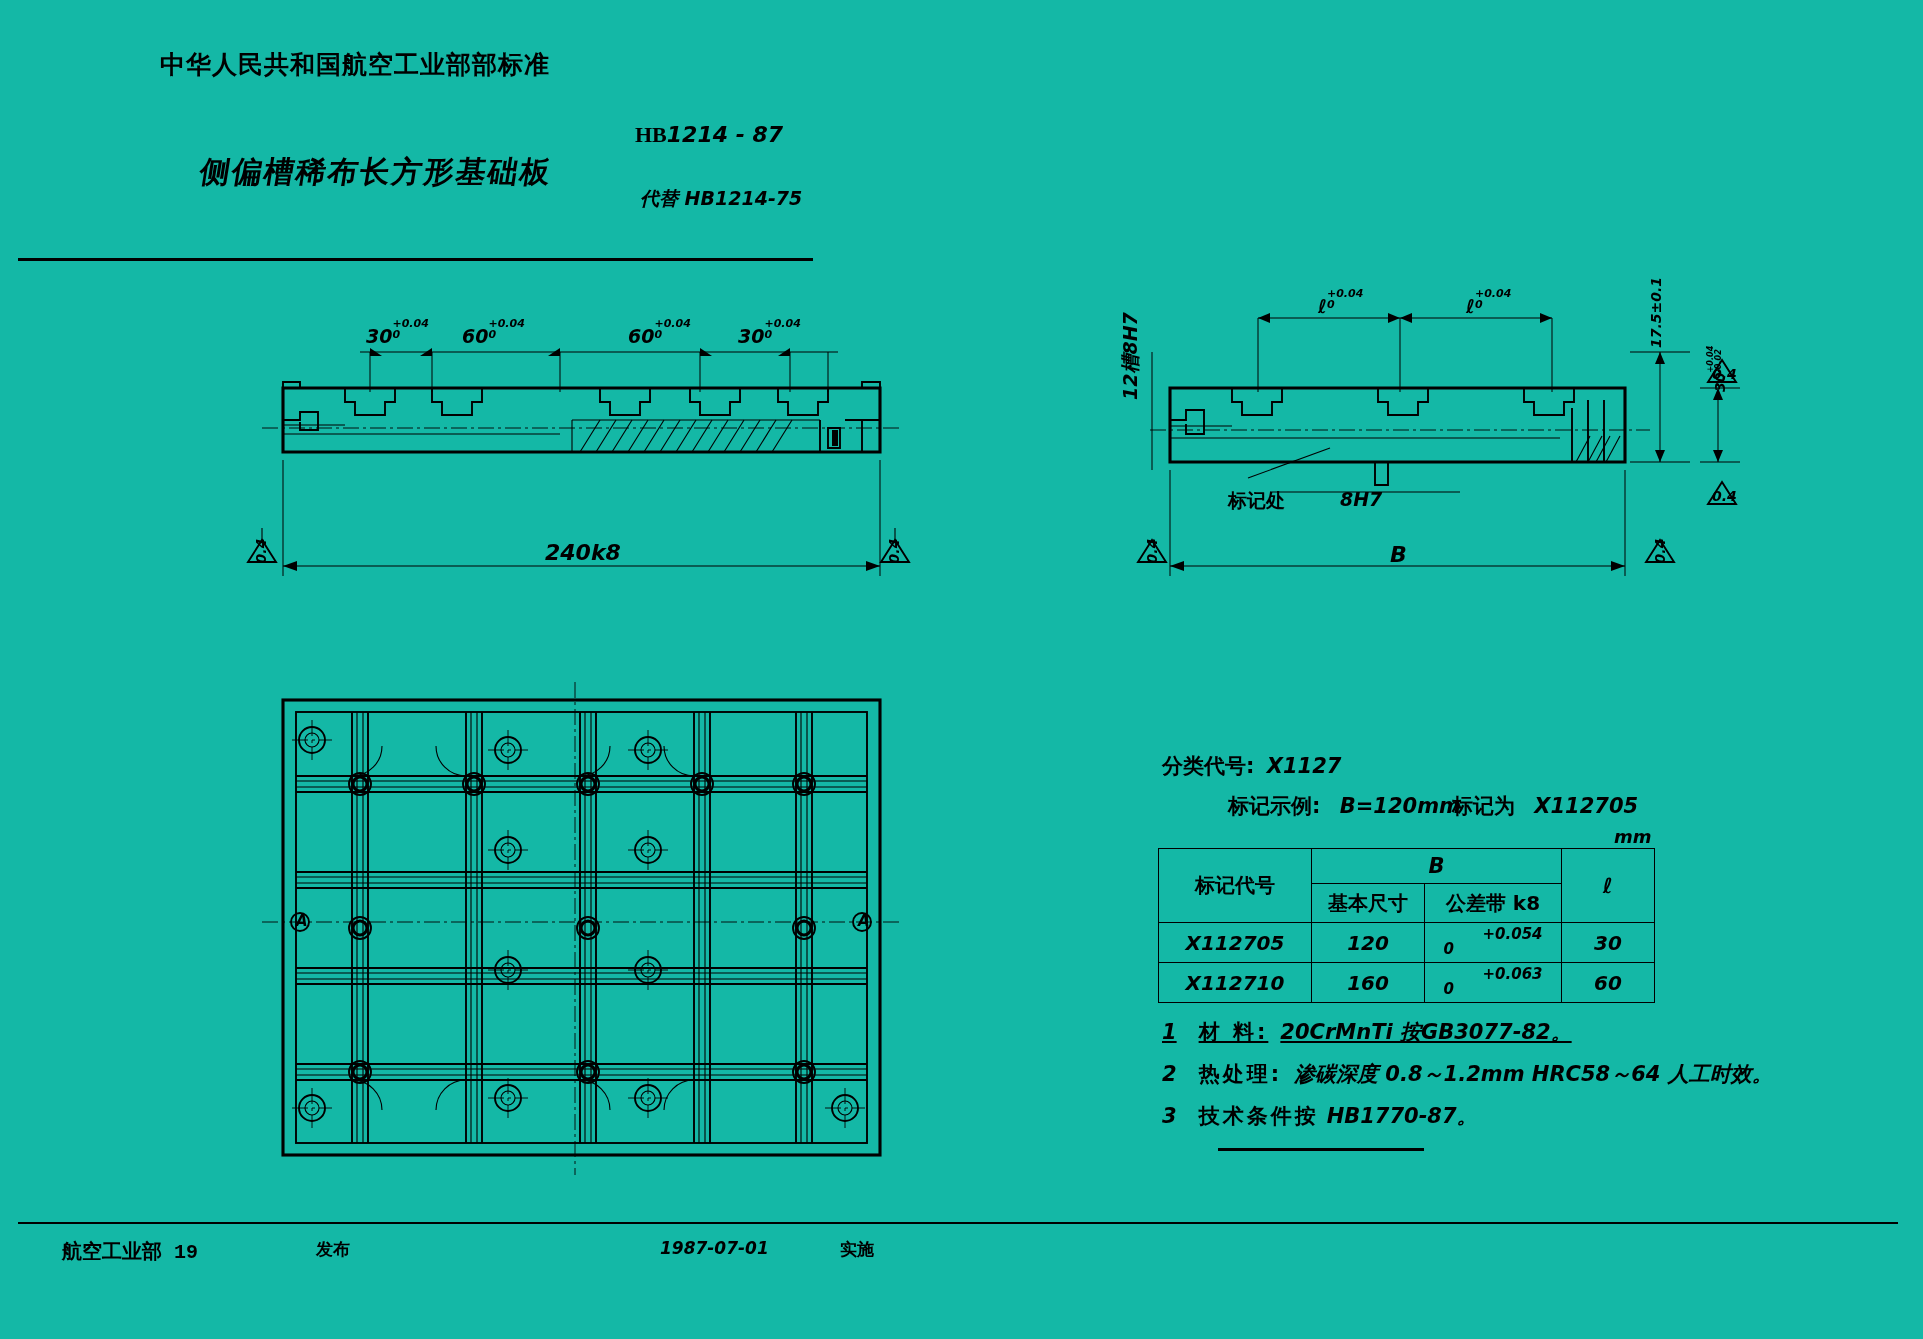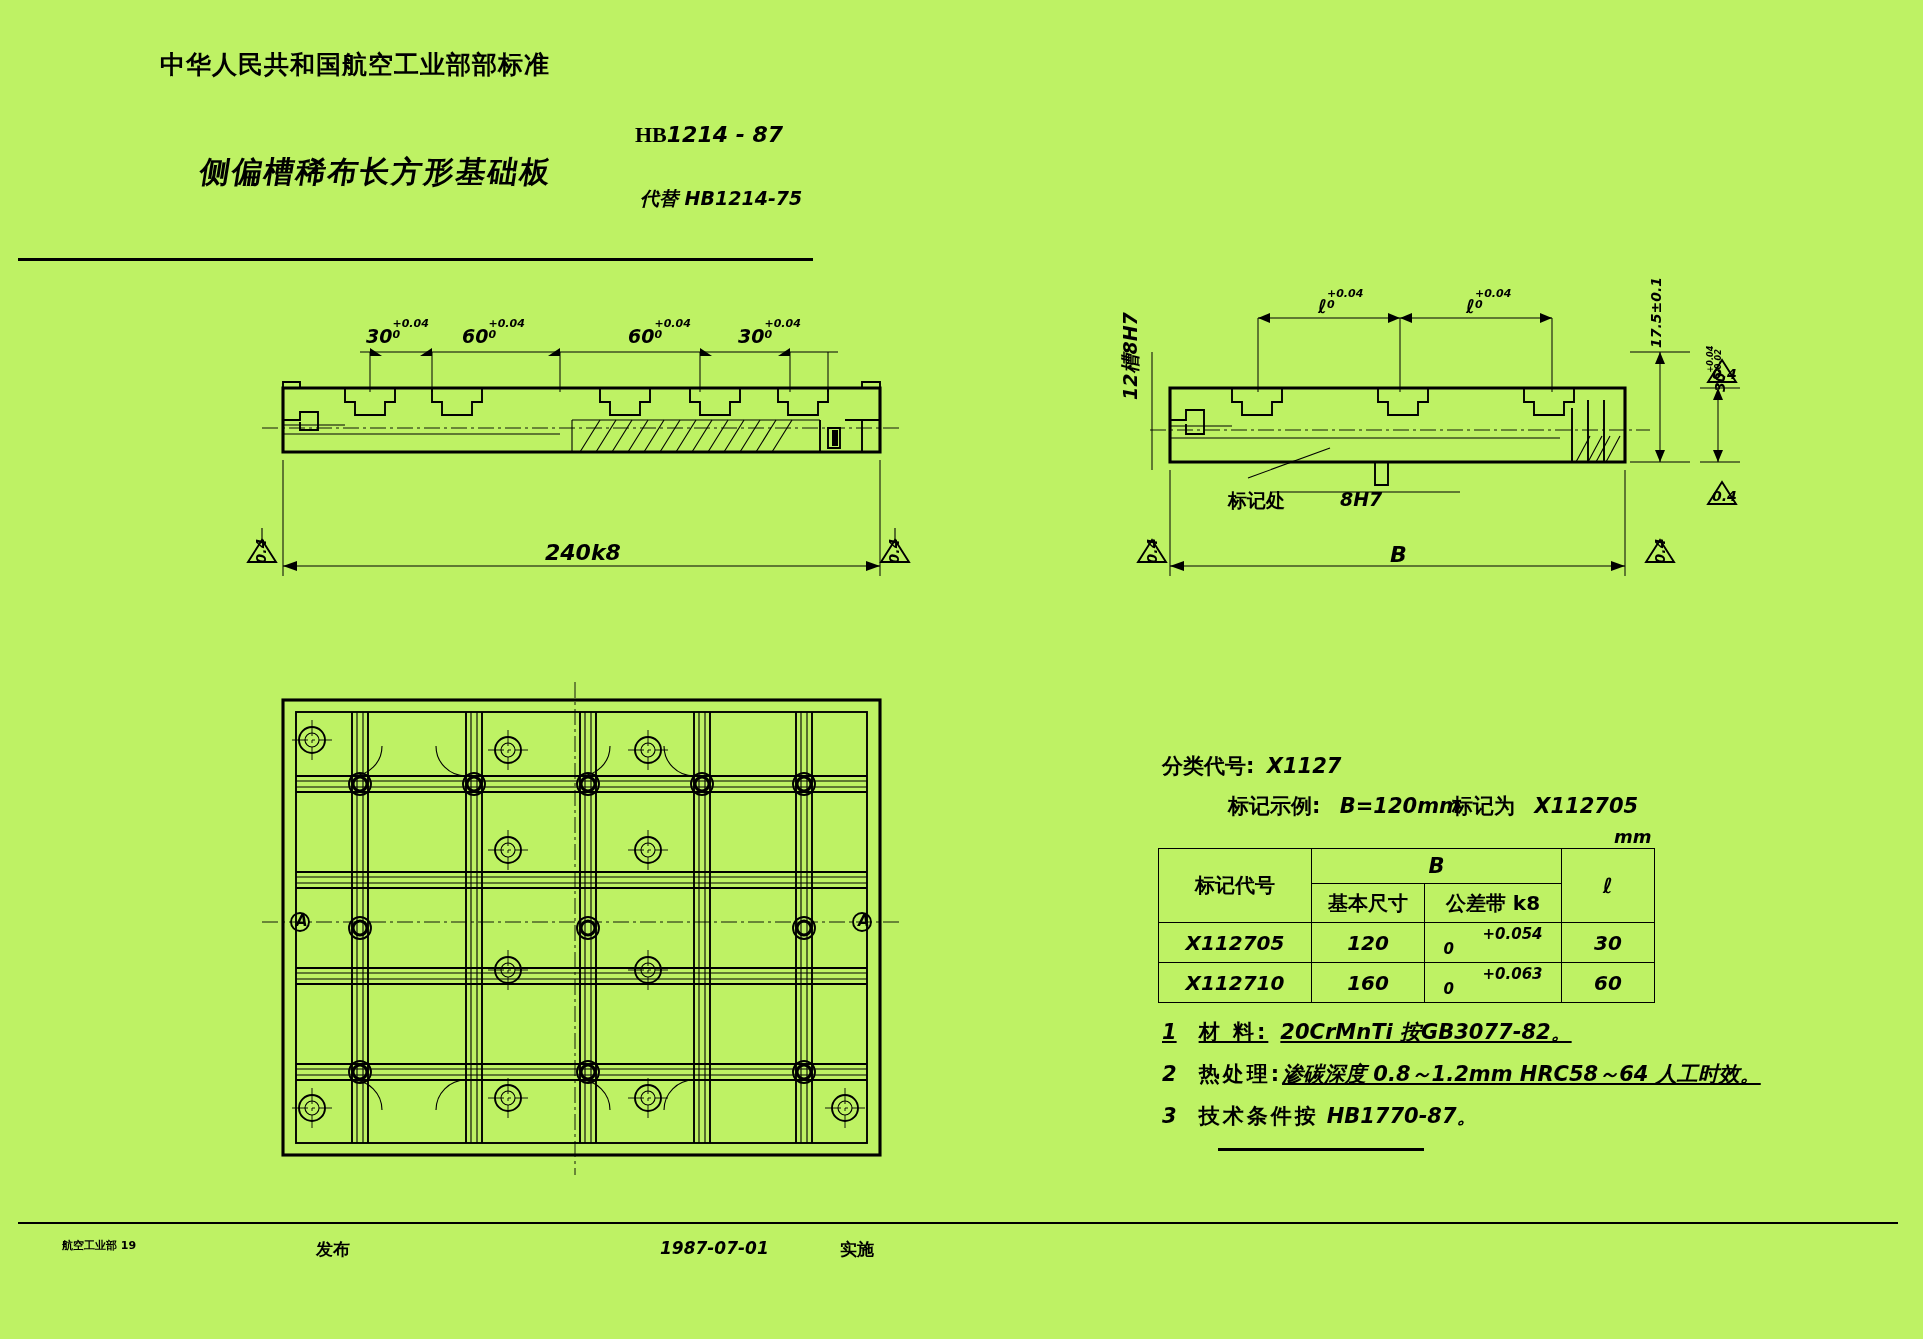--- a/index.html
+++ b/index.html
@@ -1,37 +1,37 @@
 <!DOCTYPE html>
 <html><head>
 <meta charset="utf-8">
 <style>
   html,body{margin:0;padding:0;background:#ffffff;}
   body{width:1923px;height:1339px;position:relative;
        font-family:"Liberation Serif",serif;color:#000;overflow:hidden;}
-  .page{position:absolute;inset:0;background:#bef264;}
+  .page{position:absolute;inset:0;background:#14b8a6;}
 
   
   .abs{position:absolute;}
   .hand{font-family:"DejaVu Sans",sans-serif;font-style:italic;font-weight:600;}
   .hanzi{font-family:"DejaVu Sans",sans-serif;font-weight:700;}
   .nowrap{white-space:nowrap;}
 
   
   #hdr-ministry{left:160px;top:48px;font-size:25px;letter-spacing:1px;}
   #hdr-title{left:200px;top:152px;font-size:30px;letter-spacing:2px;
              transform:skewX(-9deg);}
   #hdr-std{left:635px;top:122px;font-size:22px;}
   #hdr-std .hbb{font-family:"Liberation Serif",serif;font-weight:700;font-style:normal;}
   #hdr-rep{left:640px;top:186px;font-size:19px;}
   #hdr-rule{left:18px;top:258px;width:795px;height:0;border-top:3px solid #000;}
 
   
   #ftr-rule{left:18px;top:1222px;width:1880px;height:0;border-top:2px solid #000;}
-  #ftr-org{left:62px;top:1238px;font-size:11px;}
+  #ftr-org{left:62px;top:1238px;font-size:20px;font-family:Liberation Mono, monospace;}
   #ftr-pub{left:316px;top:1238px;font-size:17px;}
   #ftr-date{left:660px;top:1238px;font-size:17px;}
   #ftr-eff{left:840px;top:1238px;font-size:17px;}
   .ftr-txt{font-family:"DejaVu Sans",sans-serif;font-weight:700;}
 
   
   svg.draw{position:absolute;left:0;top:0;width:1923px;height:1339px;
            pointer-events:none;}
   .thin{stroke:#000;stroke-width:1.1;fill:none;}
   .med {stroke:#000;stroke-width:1.9;fill:none;}
@@ -542,21 +542,21 @@
       </td>
       <td class="cell">60</td>
     </tr>
   </tbody>
     </table>
 
   <div class="note" id="note1">
     <span class="num">1</span><span class="lbl">材  料:</span><span class="val" style="margin-left:12px;">20CrMnTi  按GB3077-82。</span>
   </div>
   <div class="note" id="note2">
-    <span class="num">2</span><span class="lbl">热处理:</span><span class="val" style="margin-left:0;text-decoration:underline;">渗碳深度 0.8～1.2mm  HRC58～64  人工时效。</span>
+    <span class="num">2</span><span class="lbl">热处理:</span><span class="val" style="margin-left:12px;">渗碳深度 0.8～1.2mm  HRC58～64  人工时效。</span>
   </div>
   <div class="note" id="note3">
     <span class="num">3</span><span class="lbl">技术条件按</span><span class="val" style="margin-left:8px;">HB1770-87。</span>
   </div>
   <div id="note-rule"></div>
 
   <div class="abs" id="ftr-rule"></div>
   <div class="abs ftr-txt" id="ftr-org">航空工业部 19</div>
   <div class="abs ftr-txt" id="ftr-pub">发布</div>
   <div class="abs hand" id="ftr-date">1987-07-01</div>

